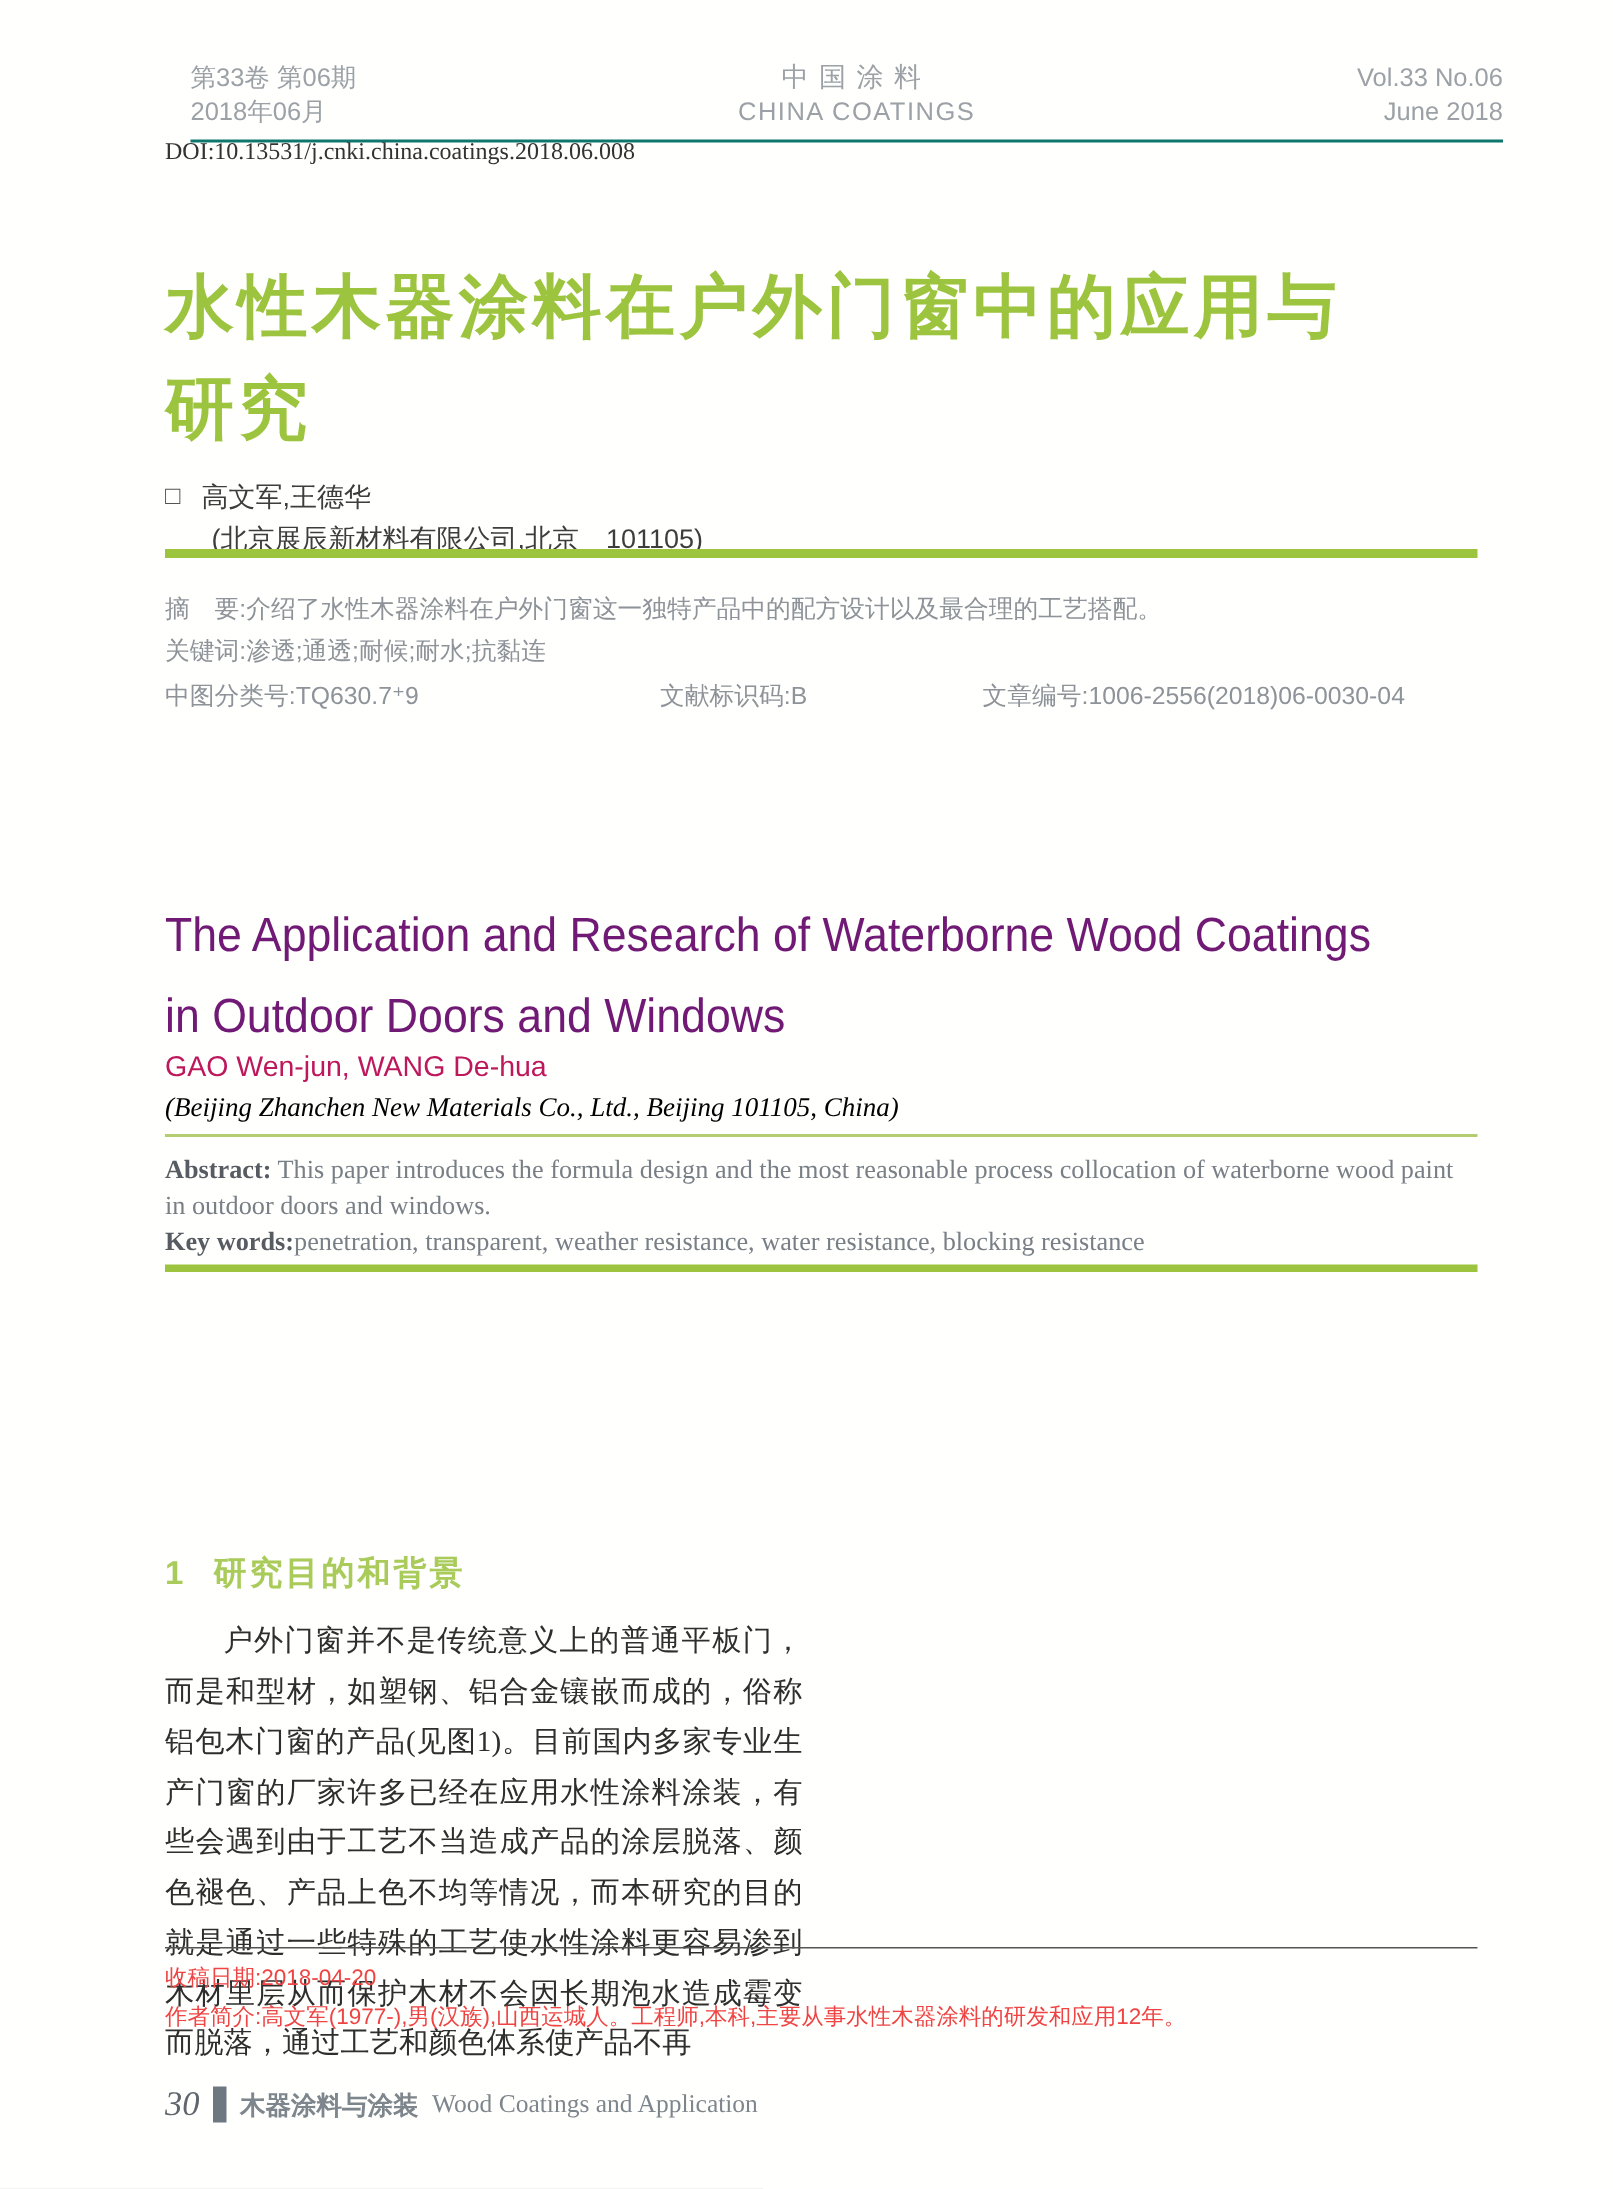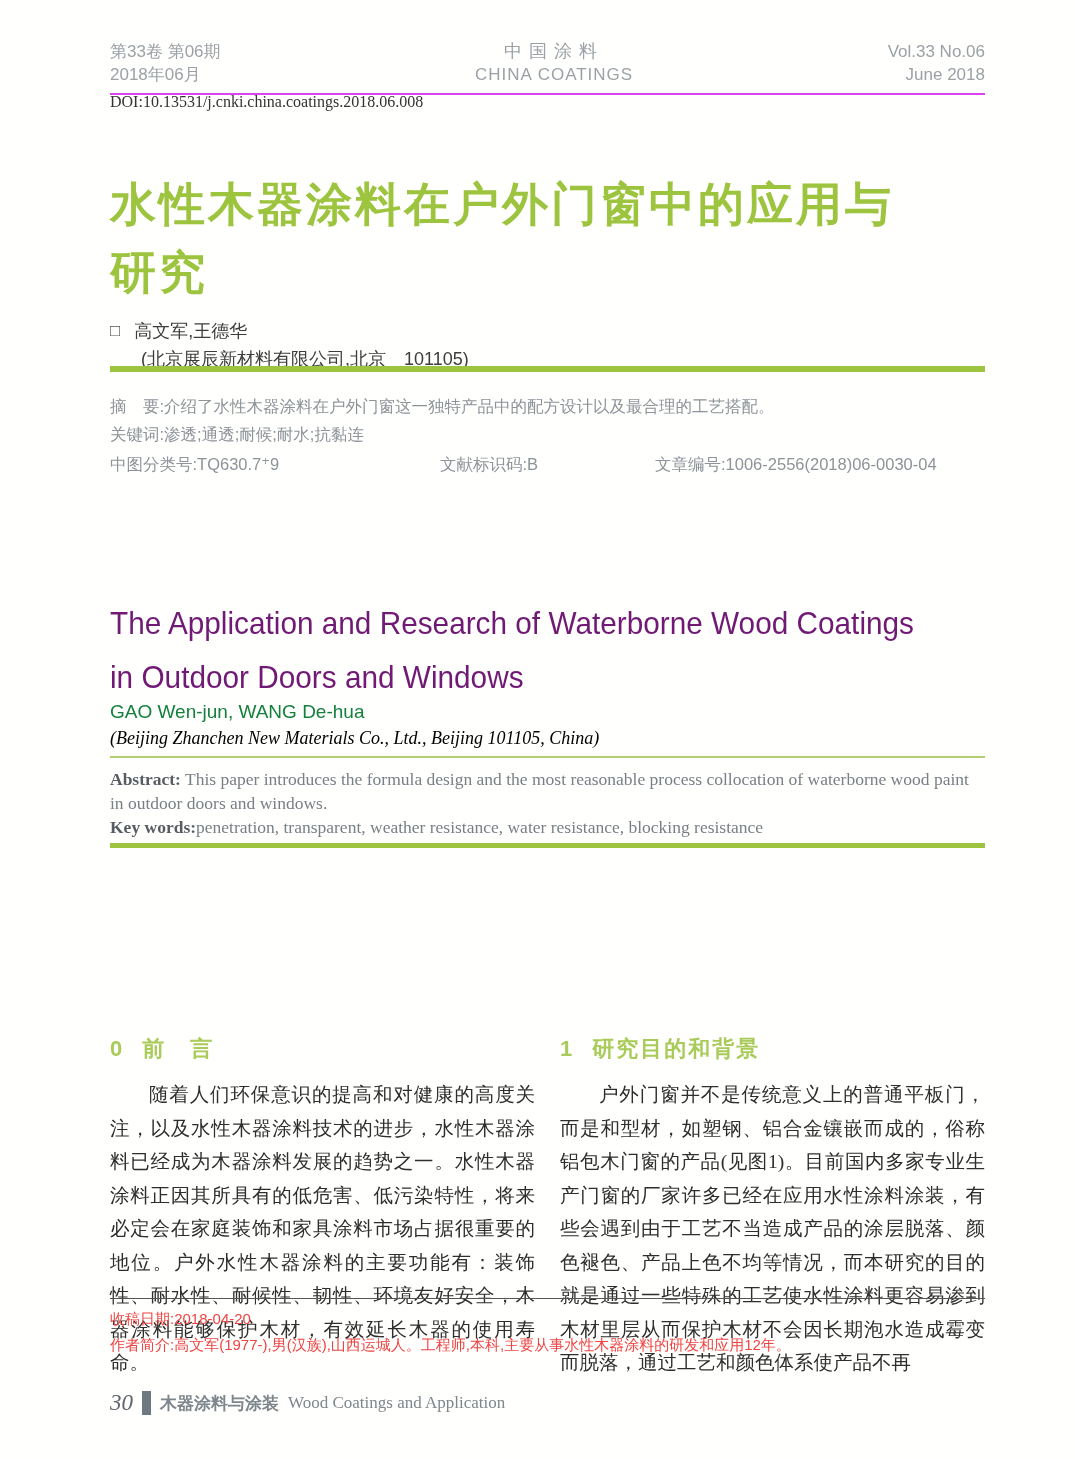--- a/index.html
+++ b/index.html
@@ -7,21 +7,21 @@
   .page {
     position:relative; width:1075px; height:1459px; margin:0 auto;
     background:#fffffd; overflow:hidden;
     font-family:"Liberation Sans","DejaVu Sans",sans-serif;
   }
   .abs { position:absolute; left:110px; width:875px; }
 
   
   .jheader { top:40px; display:flex; justify-content:space-between; align-items:flex-end;
     color:#9ba1a6; font-size:17px; line-height:23px; padding-bottom:7px;
-    border-bottom:2px solid #d946ef; }
+    border-bottom:2px solid #0f766e;margin-left:17px; }
   .jheader .hcol { white-space:nowrap; }
   .jheader .hc { text-align:center; }
   .jheader .hr { text-align:right; }
   .journal-cn { letter-spacing:7px; font-size:18px; }
   .journal-en { letter-spacing:1px; }
 
   .doi { top:93px; font-family:"Liberation Serif","DejaVu Serif",serif;
     color:#333; font-size:16px; }
 
   .title-cn { top:170px; width:820px; color:#9dc43e; font-size:46px; font-weight:bold;
@@ -33,21 +33,21 @@
   .affil-cn { margin-left:31px; margin-top:2px; }
 
   .rule-green-thick1 { top:366px; height:6px; background:#9dc43e; }
 
   .meta-cn { top:392px; color:#8d9399; font-size:16.5px; line-height:28px; }
   .meta-row { display:grid; grid-template-columns:330px 215px 1fr; margin-top:2px; }
 
   .title-en { top:596px; color:#701a75; font-weight:normal; font-size:32px; line-height:54px; }
   .title-en .tline { transform:scaleX(.93); transform-origin:left center; white-space:nowrap; }
 
-  .authors-en { top:701px; color:#15803d; font-size:19px; }
+  .authors-en { top:701px; color:#be185d; font-size:19px; }
   .affil-en { top:728px; color:#000000; font-size:18px; font-style:italic;
     font-family:"Liberation Serif","DejaVu Serif",serif; }
   .rule-green-thin { top:756px; height:2px; background:#b5cd71; }
 
   .abstract-en { top:767px; font-family:"Liberation Serif","DejaVu Serif",serif;
     color:#787f86; font-size:17.5px; line-height:24px; }
   .abstract-en b { color:#565c62; }
   .rule-green-thick2 { top:843px; height:5px; background:#9dc43e; }
 
   .columns { top:1034px; display:flex; gap:25px; }
@@ -125,26 +125,20 @@
   <div class="abs abstract-en">
     <div><b>Abstract:</b> <span>This paper introduces the formula design and the most reasonable process collocation of waterborne wood paint in outdoor doors and windows.</span></div>
     <div><b>Key words:</b><span>penetration, transparent, weather resistance, water resistance, blocking resistance</span></div>
   </div>
 
   <div class="abs rule-green-thick2"></div>
 
   <div class="abs columns">
     <div class="col">
       <div class="sec-heading">
-        <span class="sec-num">0</span><span class="sec-title">前　言</span>
-      </div>
-      <p>随着人们环保意识的提高和对健康的高度关注，以及水性木器涂料技术的进步，水性木器涂料已经成为木器涂料发展的趋势之一。水性木器涂料正因其所具有的低危害、低污染特性，将来必定会在家庭装饰和家具涂料市场占据很重要的地位。户外水性木器涂料的主要功能有：装饰性、耐水性、耐候性、韧性、环境友好安全，木器涂料能够保护木材，有效延长木器的使用寿命。</p>
-    </div>
-    <div class="col">
-      <div class="sec-heading">
         <span class="sec-num">1</span><span class="sec-title">研究目的和背景</span>
       </div>
       <p>户外门窗并不是传统意义上的普通平板门，而是和型材，如塑钢、铝合金镶嵌而成的，俗称铝包木门窗的产品(见图1)。目前国内多家专业生产门窗的厂家许多已经在应用水性涂料涂装，有些会遇到由于工艺不当造成产品的涂层脱落、颜色褪色、产品上色不均等情况，而本研究的目的就是通过一些特殊的工艺使水性涂料更容易渗到木材里层从而保护木材不会因长期泡水造成霉变而脱落，通过工艺和颜色体系使产品不再</p>
     </div>
   </div>
 
   <div class="abs rule-dark"></div>
 
   <div class="abs footnotes">
     <div><span>收稿日期:</span><span>2018-04-20</span></div>

